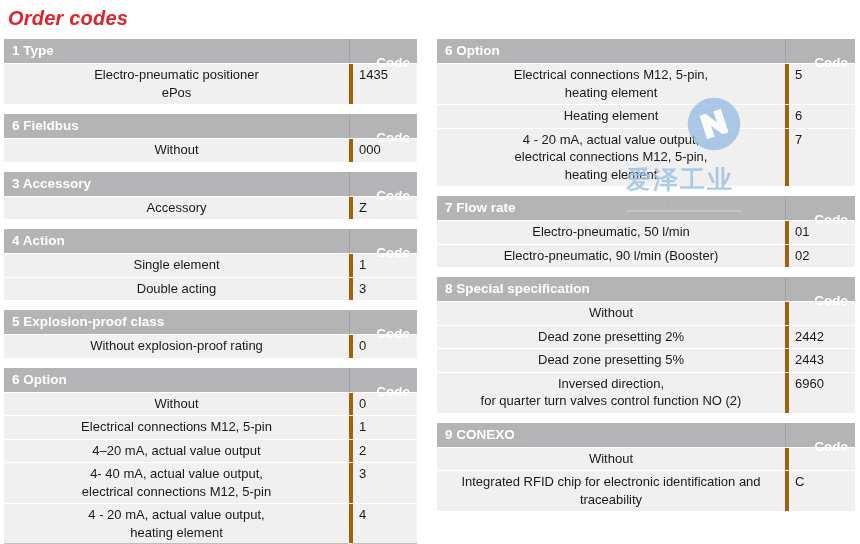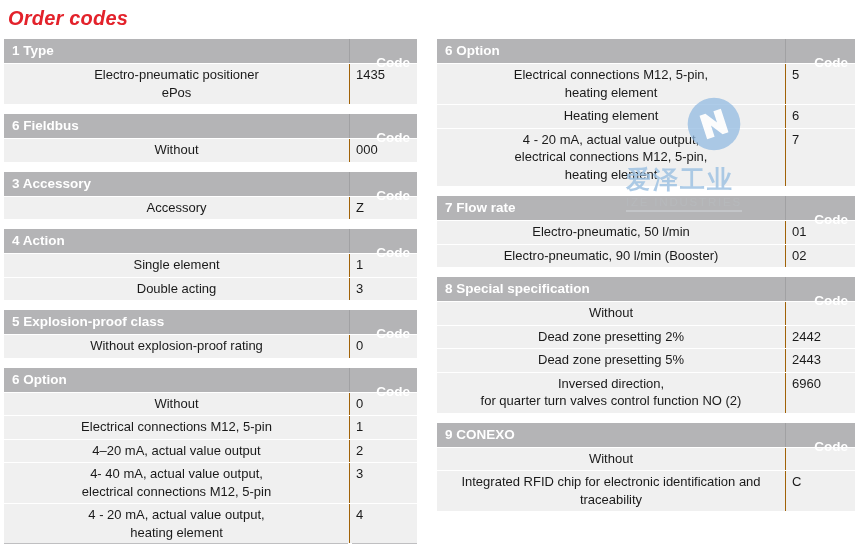--- a/index.html
+++ b/index.html
@@ -20,21 +20,21 @@
            color:#fff; font-weight:bold; font-size:13.5px; }
   .ttitle { flex:1; padding:0 8px; white-space:nowrap; overflow:hidden; }
   .thcode { width:68px; text-align:right; padding:12px 7px;
             border-left:1px solid rgba(0,0,0,0.10); }
   .col-right .thcode { width:70px; }
 
   .trow { display:flex; background:#f0f0f0; border-top:1px solid #fff; }
   .rlabel { flex:1; padding:2px 8px 3px; font-size:13px; line-height:17.5px;
             color:#1a1a1a; white-space:pre-line;text-align:center; }
   .rcode  { width:68px; padding:2px 6px 3px; font-size:13px; line-height:17.5px;
-            color:#1a1a1a; border-left:1px solid #a16207; }
+            color:#1a1a1a; border-left:4px solid #a16207; }
   .col-right .rcode { width:70px; }
 
   .watermark { position:absolute; left:626px; top:90px; display:flex;
                align-items:flex-end; gap:9px; opacity:0.85; pointer-events:none;flex-direction:column; }
   .wm-logo { width:56px; height:56px; display:block; }
   .wm-text { padding-top:5px; }
   .wm-cn { font-size:25px; line-height:26px; font-weight:bold; color:#9fc3e3;
            letter-spacing:2px; }
   .wm-en { font-size:11.5px; line-height:14px; color:#b7babd; letter-spacing:1.8px;
            border-bottom:2px solid #c6c9cc; padding-bottom:1px; display:inline-block; }

